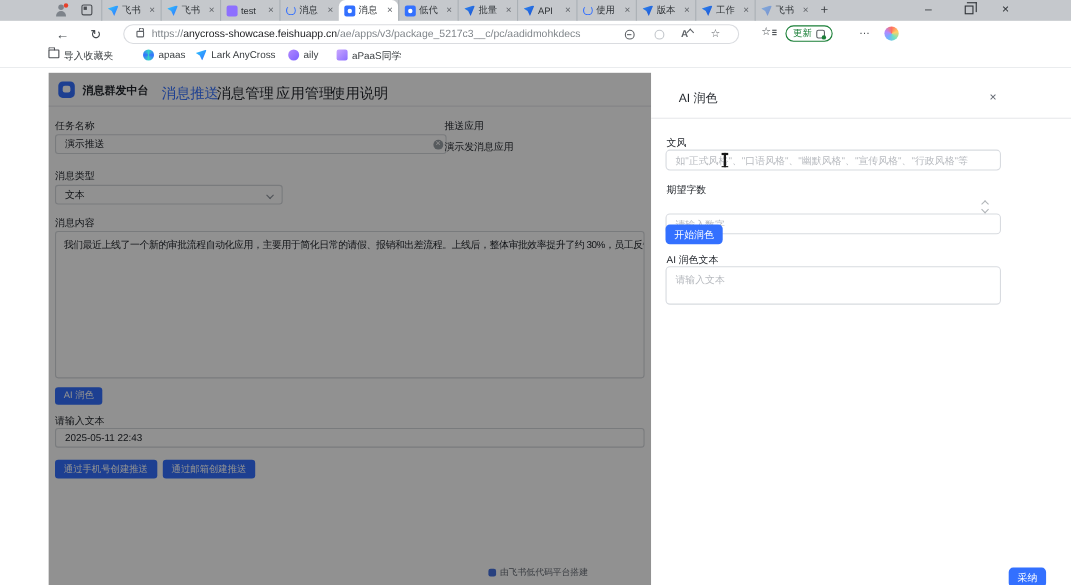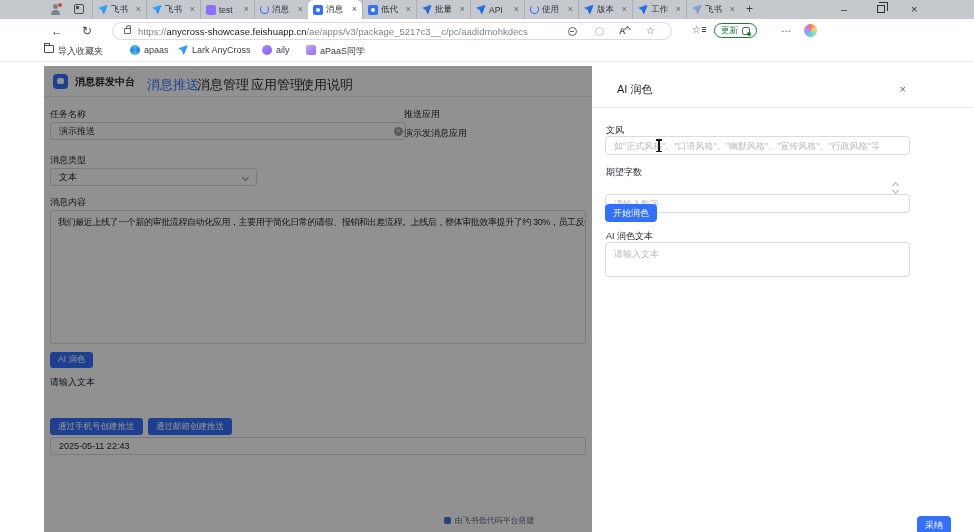--- a/index.html
+++ b/index.html
@@ -259,21 +259,21 @@
         <span>文本</span>
         <span class="chev"></span>
       </div>
 
       <span class="flabel" style="left:6px;top:130px">消息内容</span>
       <textarea class="ftextarea" style="left: 6px; top: 144px; width: 536px; height: 134px;" wrap="off">我们最近上线了一个新的审批流程自动化应用，主要用于简化日常的请假、报销和出差流程。上线后，整体审批效率提升了约 30%，员工反馈也比较积极，接</textarea>
 
       <button class="bluebtn" style="left:6px;top:286px;height:16px">AI 润色</button>
 
       <span class="flabel" style="left:6px;top:310px">请输入文本</span>
-      <input class="finput" style="left: 6px; top: 323px; width: 536px; margin-top: 48px;" value="2025-05-11 22:43">
+      <input class="finput" style="left: 6px; top: 323px; width: 536px;" value="2025-05-11 22:43">
 
       <button class="bluebtn" style="left:6px;top:352px;height:17px">通过手机号创建推送</button>
       <button class="bluebtn" style="left:104px;top:352px;height:17px">通过邮箱创建推送</button>
 
       <div class="appfooter">
         <span class="footico"></span>
         <span>由飞书低代码平台搭建</span>
       </div>
     </div>
 

